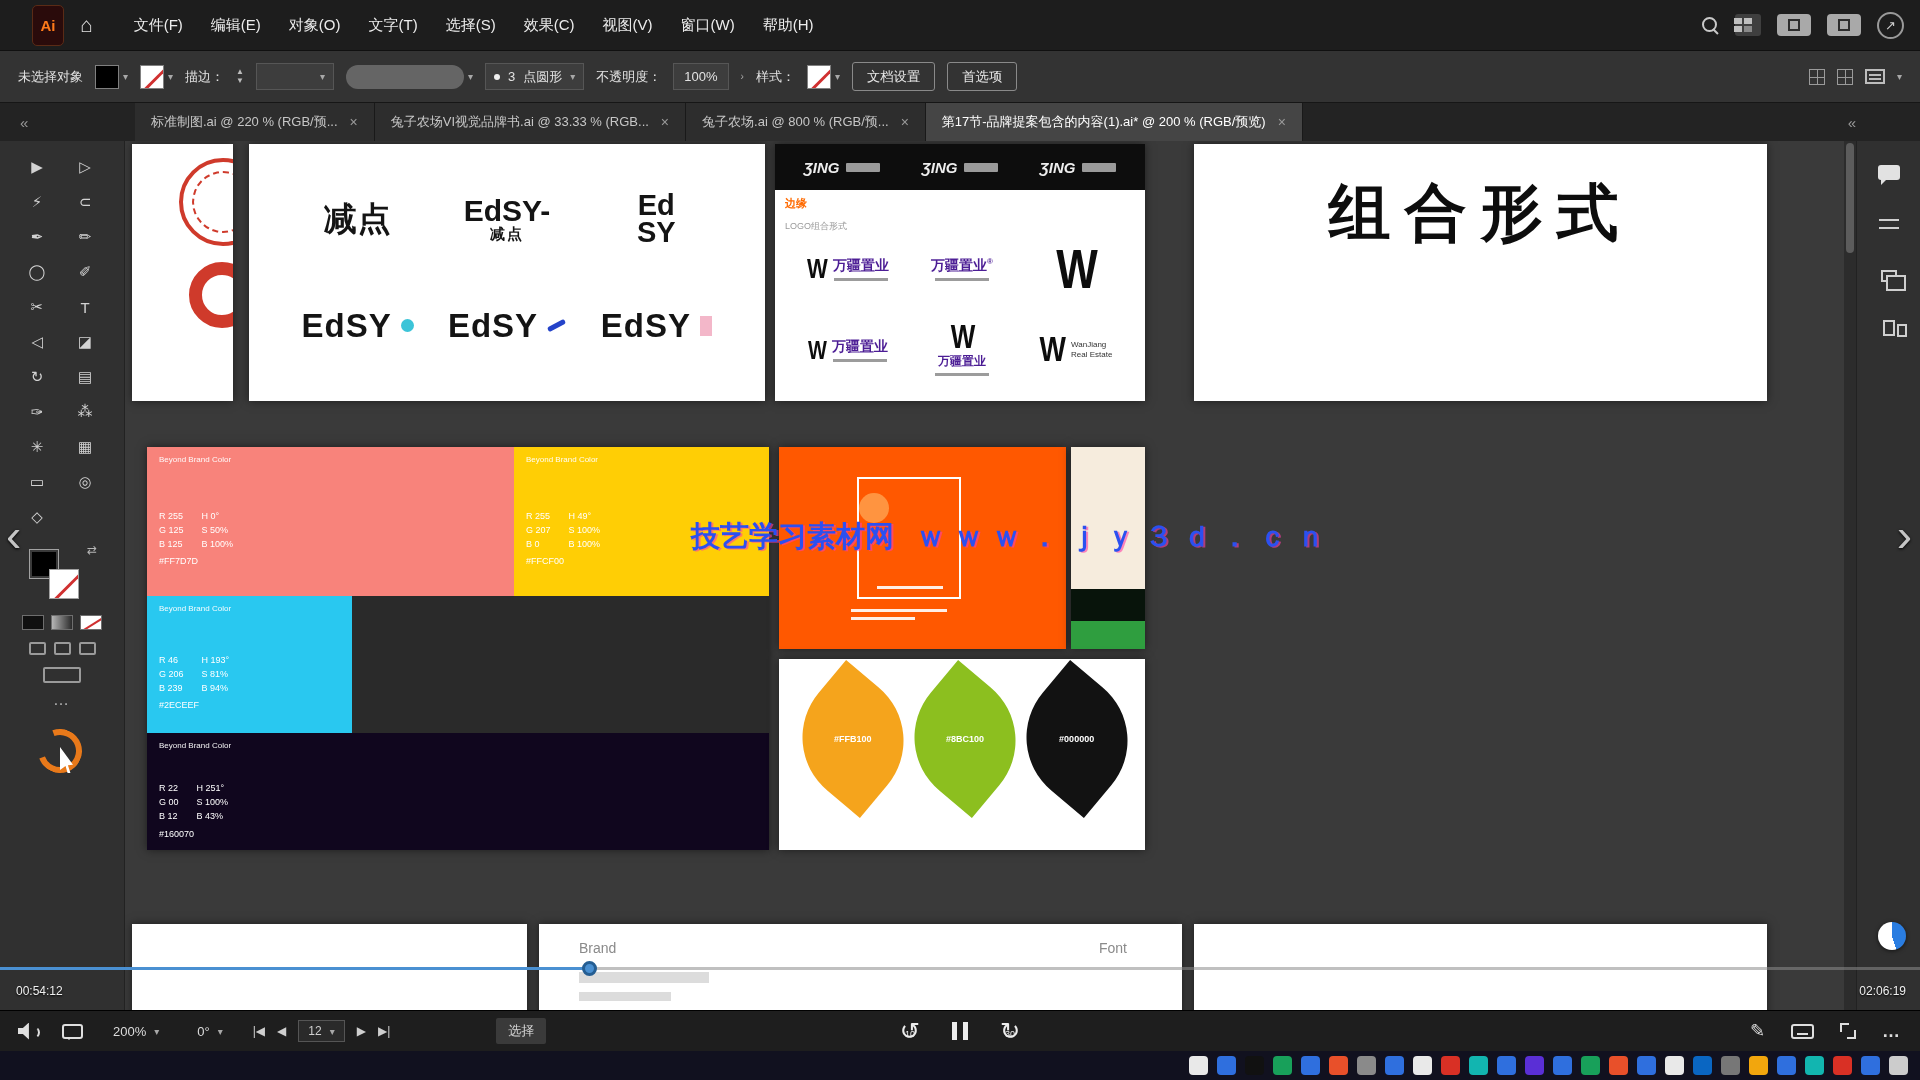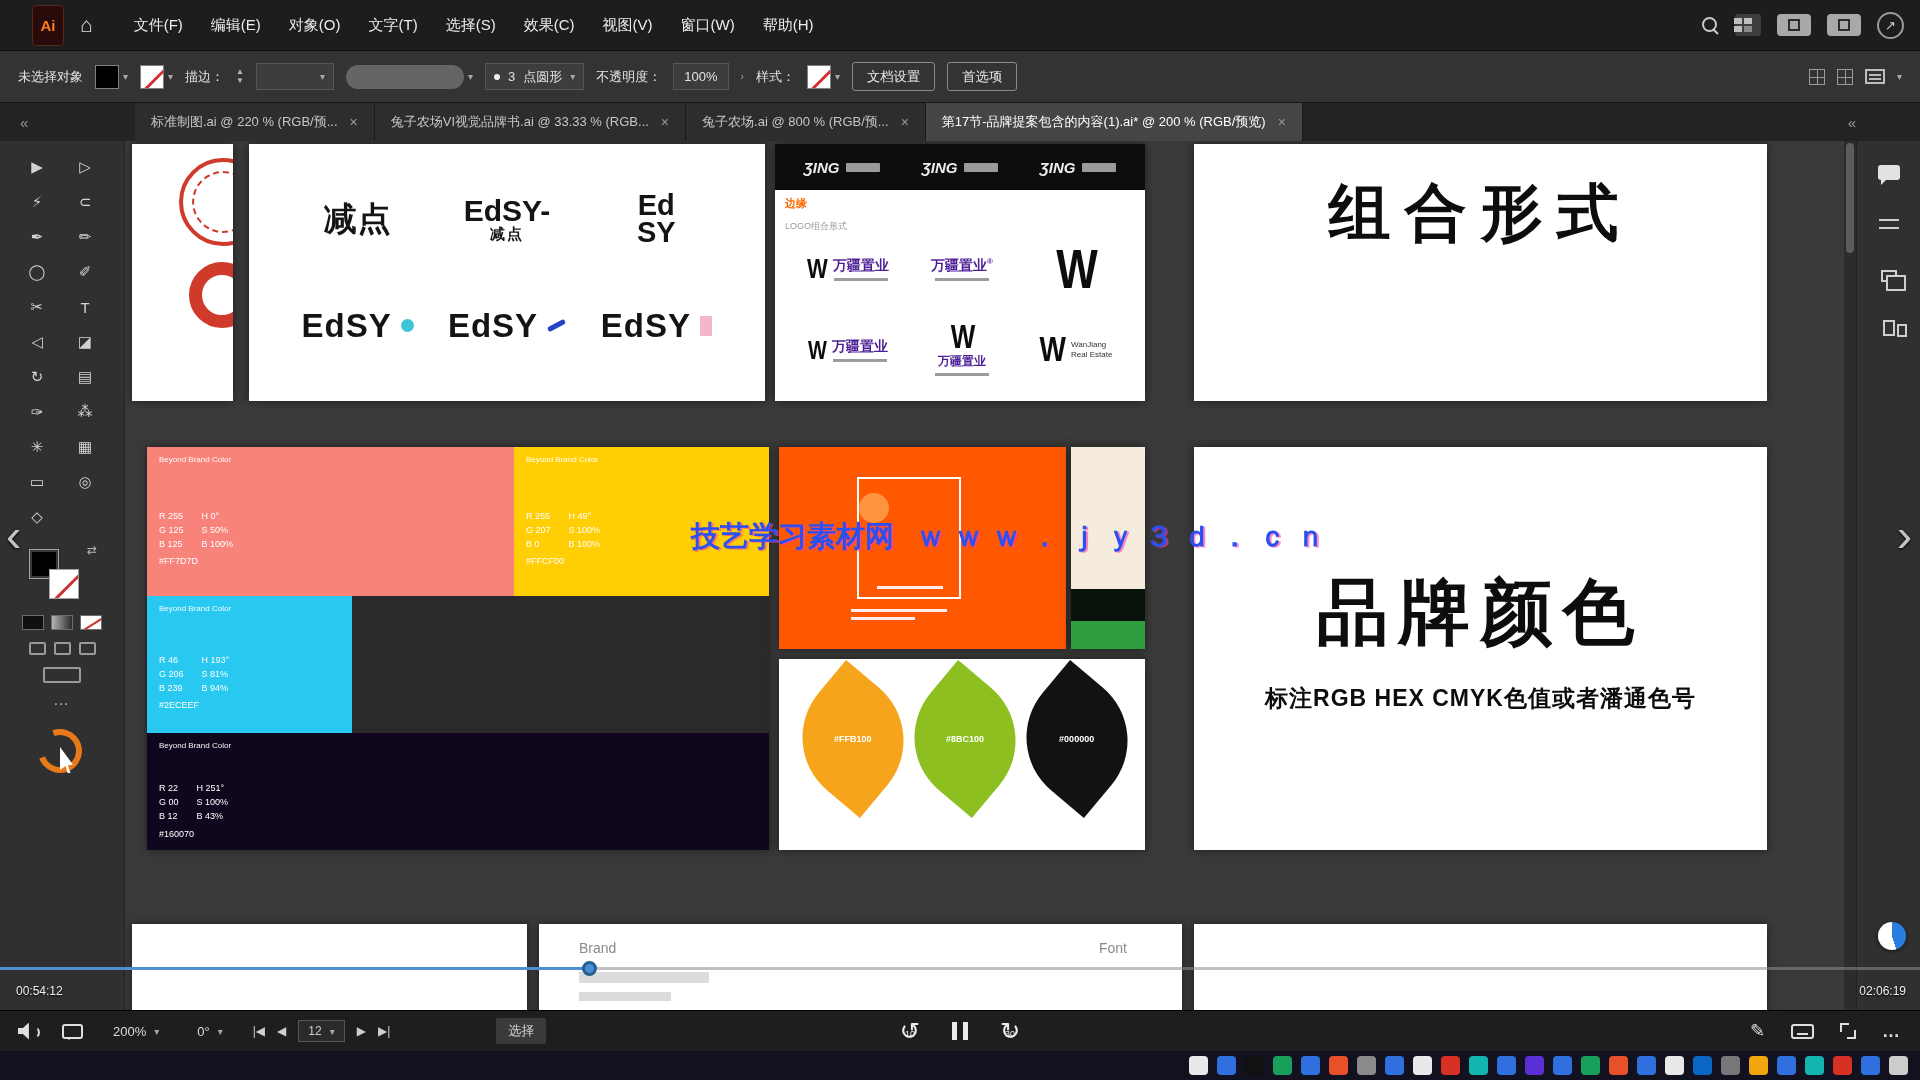--- a/index.html
+++ b/index.html
@@ -523,26 +523,20 @@
             <span class="leaf-label">#FFB100</span>
           </span>
         <span class="leaf leaf-2">
             <span class="leaf-label">#8BC100</span>
           </span>
         <span class="leaf leaf-3">
             <span class="leaf-label">#000000</span>
           </span>
       </div>
 
-      <div class="artboard ab-brand">
-        <div class="brand-inner">
-          <div class="brand-title">品牌颜色</div>
-          <div class="brand-sub">标注RGB HEX CMYK色值或者潘通色号</div>
-        </div>
-      </div>
 
       <div class="artboard ab-b1"></div>
       <div class="artboard ab-b2">
         <span class="b2-brand">Brand</span>
         <span class="b2-font">Font</span>
         <span class="b2-bars"><i></i><i></i></span>
       </div>
       <div class="artboard ab-b3"></div>
 
       <div class="watermark">

